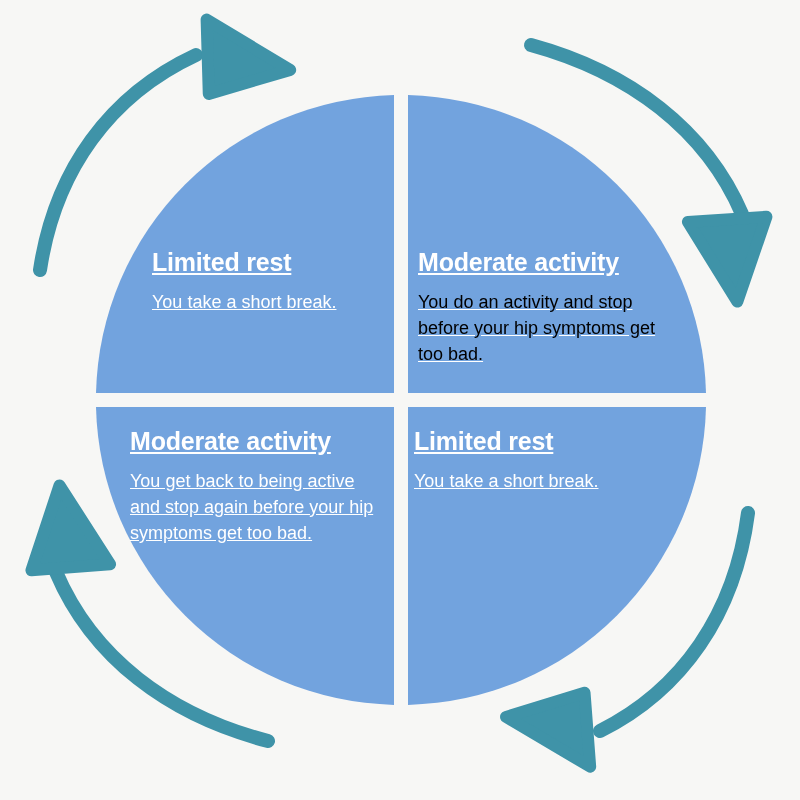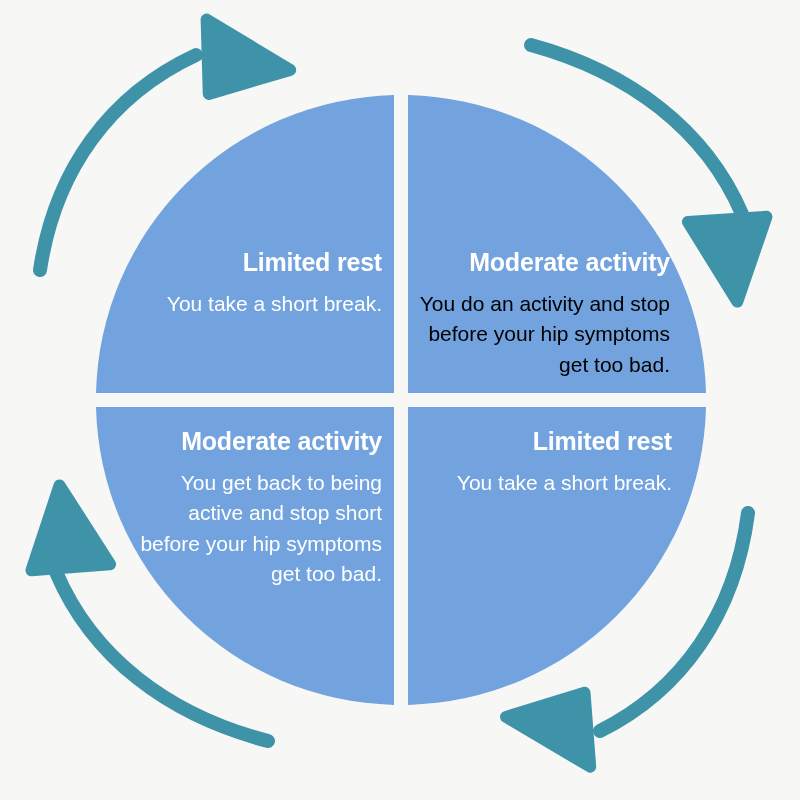--- a/index.html
+++ b/index.html
@@ -25,35 +25,36 @@
     top: 0;
     left: 0;
     width: 800px;
     height: 800px;
     display: block;
   }
   .quad-text {
     position: absolute;
     box-sizing: border-box;
     display: block;
-    text-align: right;
+    text-align: left;
     color: #ffffff;
     pointer-events: none;
+    text-decoration: underline;
   }
   .quad-title {
     font-size: 25px;
     font-weight: bold;
     line-height: 1.15;
     letter-spacing: -0.2px;
     margin: 0 0 12px 0;
     color: #ffffff;
     white-space: nowrap;
   }
   .quad-body {
-    font-size: 21px;
+    font-size: 18px;
     font-weight: normal;
     line-height: 1.45;
     margin: 0;
     color: #ffffff;
   }
   
   #quad-tl { left: 152px; top: 248px; width: 260px; padding-right: 30px; }
   #quad-tr { left: 390px; top: 248px; width: 280px; padding-left: 28px; }
   #quad-bl { left: 130px; top: 427px; width: 280px; padding-right: 28px; }
   #quad-br { left: 392px; top: 427px; width: 280px; padding-left: 22px; }
@@ -104,21 +105,21 @@
     <div class="quad-body" style="color: rgb(255, 255, 255);">You take a short break.</div>
   </div>
 
   <div class="quad-text" id="quad-tr">
     <div class="quad-title" style="color: rgb(255, 255, 255);">Moderate activity</div>
     <div class="quad-body" style="color: #000000;">You do an activity and stop before your hip symptoms get too bad.</div>
   </div>
 
   <div class="quad-text" id="quad-bl">
     <div class="quad-title" style="color: rgb(255, 255, 255);">Moderate activity</div>
-    <div class="quad-body" style="color: rgb(255, 255, 255);">You get back to being active and stop short before your hip symptoms get too bad.</div>
+    <div class="quad-body" style="color: rgb(255, 255, 255);">You get back to being active and stop again before your hip symptoms get too bad.</div>
   </div>
 
   <div class="quad-text" id="quad-br">
     <div class="quad-title" style="color: rgb(255, 255, 255);">Limited rest</div>
     <div class="quad-body" style="color: rgb(255, 255, 255);">You take a short break.</div>
   </div>
 
 </div>
 
 </body></html>

